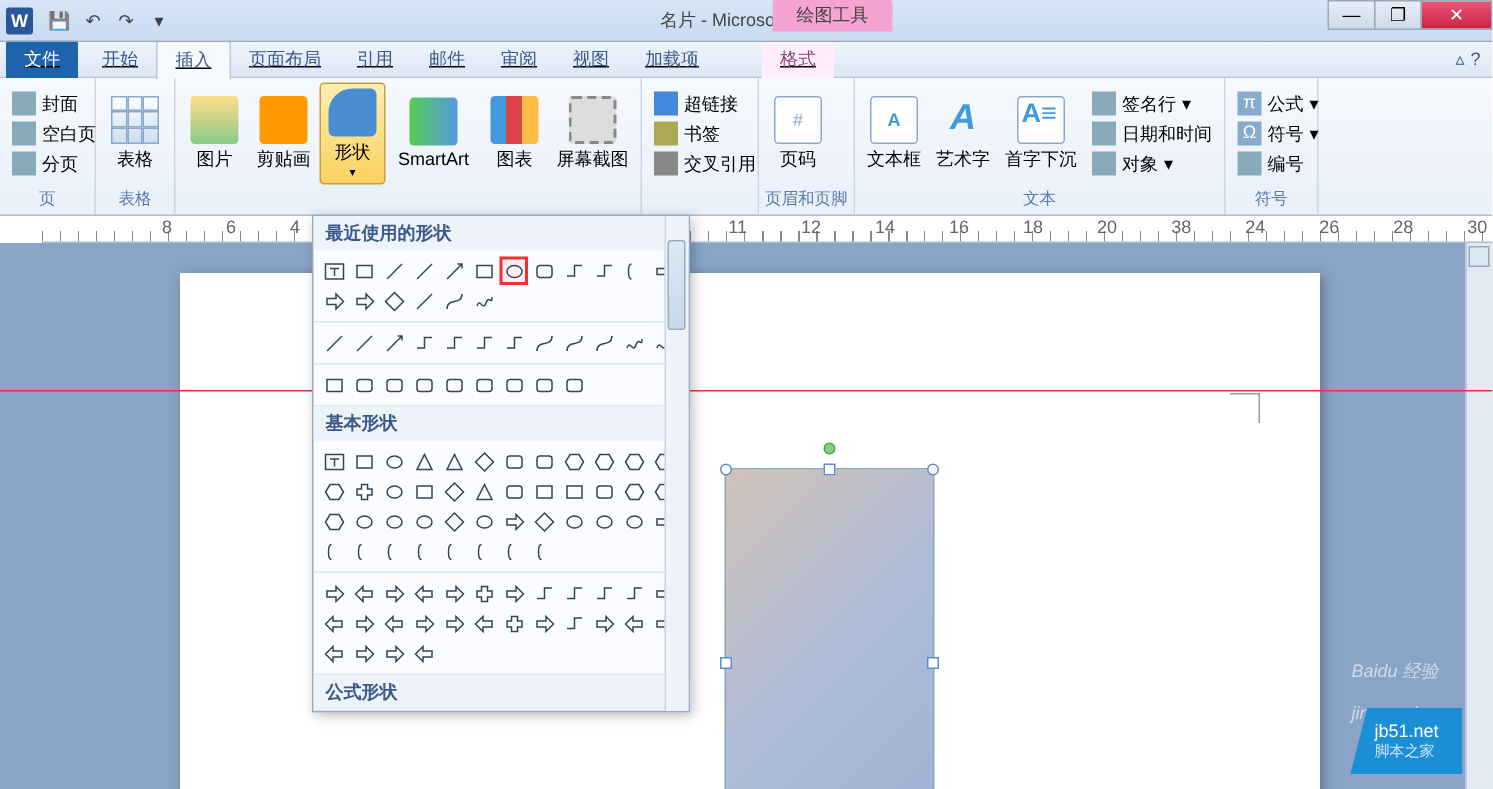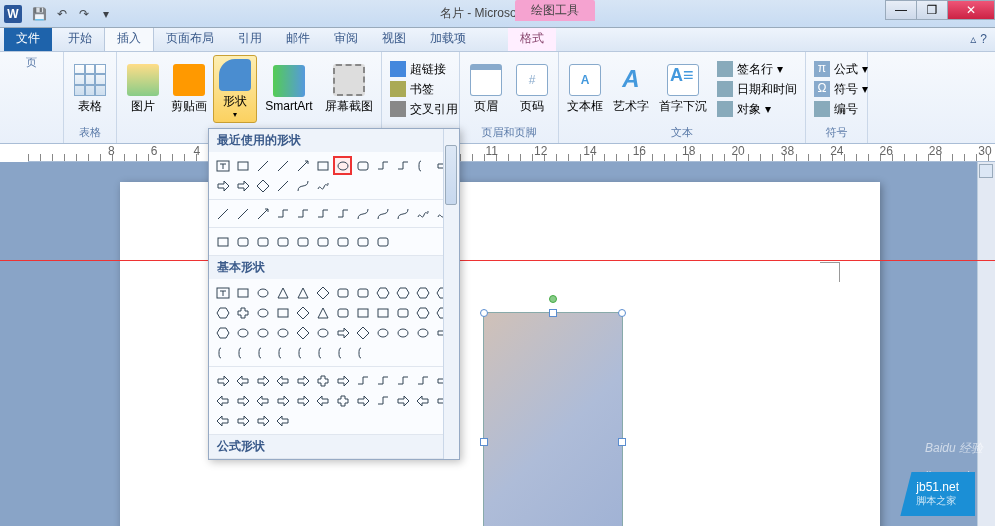--- a/index.html
+++ b/index.html
@@ -6,21 +6,21 @@
 body{background:#fff;overflow:hidden;width:995px;height:526px;position:relative;}
 .titlebar{height:28px;background:linear-gradient(#d7e5f5,#c7dbf2);display:flex;align-items:center;position:relative;border-bottom:1px solid #9ab;}
 .word-icon{width:18px;height:18px;margin:0 4px;background:#2b579a;color:#fff;font-weight:bold;text-align:center;line-height:18px;border-radius:2px;}
 .qat{display:flex;gap:2px;margin-left:4px;}
 .qat-btn{width:20px;height:20px;display:flex;align-items:center;justify-content:center;opacity:.7;}
 .title-text{position:absolute;left:50%;transform:translateX(-50%);color:#444;}
 .context-tab{position:absolute;left:515px;top:0;background:#f5a3d0;padding:2px 16px;color:#444;border-radius:2px 2px 0 0;}
 .win-controls{position:absolute;right:0;top:0;display:flex;}
 .wbtn{width:32px;height:20px;background:linear-gradient(#e8eef7,#cdd9ea);border:1px solid #9ab;display:flex;align-items:center;justify-content:center;margin-left:-1px;}
 .wbtn.close{background:linear-gradient(#e57,#c24);color:#fff;width:48px;}
-.tabs{height:24px;background:linear-gradient(#eef4fc,#dce7f5);display:flex;align-items:flex-end;padding-left:4px;border-bottom:1px solid #b8c8dd;}
+.tabs{height:24px;background:linear-gradient(#eef4fc,#dce7f5);display:flex;align-items:center;padding-left:4px;border-bottom:1px solid #b8c8dd;text-decoration:underline;}
 .tab{padding:4px 12px;color:#3a5a8a;cursor:pointer;}
 .tab.file{background:#1e63ab;color:#fff;border-radius:2px 2px 0 0;margin-right:4px;}
 .tab.active{background:#f6f9fd;border:1px solid #b8c8dd;border-bottom:none;border-radius:2px 2px 0 0;}
 .tab.context{background:#fef;color:#8a4870;}
 .ribbon{height:92px;background:linear-gradient(#f6f9fd,#e9f0fa);border-bottom:1px solid #a9bdd6;display:flex;}
 .rgroup{border-right:1px solid #cad7e8;padding:2px 4px;display:flex;flex-direction:column;justify-content:space-between;}
 .rgroup-body{display:flex;gap:2px;flex:1;align-items:center;}
 .rgroup-label{text-align:center;color:#5a7aa8;font-size:11px;padding:1px 0;}
 .big-btn{display:flex;flex-direction:column;align-items:center;justify-content:center;width:44px;height:68px;border-radius:3px;padding:2px;}
 .big-btn.active{background:linear-gradient(#fdeeb3,#fbd160);border:1px solid #c9a034;}
@@ -36,31 +36,31 @@
 .page{position:absolute;left:120px;top:20px;width:760px;height:520px;background:#fff;box-shadow:2px 2px 8px rgba(0,0,0,.3);}
 .crop-mark{position:absolute;width:20px;height:20px;border-left:1px solid #999;border-bottom:1px solid #999;}
 .shape-on-page{position:absolute;left:363px;top:130px;width:140px;height:260px;background:linear-gradient(135deg,#d0c1b8,#aebcd8,#9db0d4);border:1px solid #8aa;}
 .handle{position:absolute;width:8px;height:8px;background:#fff;border:1px solid #5a8dd0;border-radius:50%;}
 .rot-handle{position:absolute;width:8px;height:8px;background:#8c8;border:1px solid #4a4;border-radius:50%;left:50%;top:-18px;margin-left:-4px;}
 .vr{position:absolute;left:0;top:162px;width:28px;bottom:0;background:#e8eef7;border-right:1px solid #a9bdd6;}
 .scroll-v{position:absolute;right:0;top:162px;width:18px;bottom:0;background:#e3e9f3;border-left:1px solid #bcd;}
 .dd-btn{position:absolute;right:2px;top:164px;width:14px;height:14px;background:#dce7f5;border:1px solid #9ab;}
 .red-line{position:absolute;left:0;right:0;top:260px;height:1px;background:#e33;z-index:50;}
 
-.shapes-menu{position:absolute;left:208px;top:128px;width:252px;background:#fafcff;border:1px solid #97aac4;box-shadow:2px 2px 8px rgba(0,0,0,.25);z-index:100;max-height:384px;overflow:hidden;}
+.shapes-menu{position:absolute;left:208px;top:143px;width:252px;background:#fafcff;border:1px solid #97aac4;box-shadow:2px 2px 8px rgba(0,0,0,.25);z-index:100;max-height:384px;overflow:hidden;}
 .sm-section{border-bottom:1px solid #e0e6ef;}
 .sm-header{background:#eef3fa;padding:3px 8px;color:#3a5a8a;font-weight:bold;}
 .sm-grid{display:flex;flex-wrap:wrap;padding:4px;gap:1px;}
 .sm-item{width:19px;height:19px;display:flex;align-items:center;justify-content:center;border:1px solid transparent;}
 .sm-item.highlight{border:2px solid #e33;background:#fee;}
 .sm-item svg{width:14px;height:14px;}
 .sm-scroll{position:absolute;right:0;top:0;width:16px;height:100%;background:#eef3fa;border-left:1px solid #cad7e8;}
 .sm-thumb{position:absolute;right:2px;top:16px;width:12px;height:60px;background:linear-gradient(#dce7f5,#c7d8ee);border:1px solid #9ab;border-radius:2px;}
 
-.watermark{position:absolute;right:12px;bottom:40px;color:rgba(255,255,255,.6);font-size:24px;font-style:italic;z-index:60;}
+.watermark{position:absolute;right:36px;bottom:40px;color:rgba(255,255,255,.6);font-size:24px;font-style:italic;z-index:60;}
 .wm2{position:absolute;right:20px;bottom:10px;background:#1b8fd6;color:#fff;padding:8px 16px;z-index:60;clip-path:polygon(15% 0,100% 0,100% 100%,0 100%);}
 .wm2 small{display:block;font-size:10px;opacity:.8;}
 
 .sel-ind{position:absolute;left:6px;top:170px;width:14px;height:10px;border:1px solid #8a8;}
 </style>
 </head>
 <body>
 
 <div class="titlebar">
   <div class="word-icon">W</div>
@@ -91,20 +91,36 @@
   <div class="tab">加载项</div>
   <div class="tab context" style="margin-left:30px">格式</div>
 </div>
 <div class="help-area">
   <span>▵</span>
   <span>?</span>
 </div>
 
 <div class="ribbon">
   <div class="rgroup" style="width:64px">
+    <div class="rgroup-body">
+        <div class="small-list">
+      <div class="small-btn">
+            <span class="small-ico"></span>
+            <span>封面</span>
+          </div>
+      <div class="small-btn">
+            <span class="small-ico"></span>
+            <span>空白页</span>
+          </div>
+      <div class="small-btn">
+            <span class="small-ico"></span>
+            <span>分页</span>
+          </div>
+    </div>
+      </div>
     <div class="rgroup-label">页</div>
   </div>
   <div class="rgroup">
     <div class="rgroup-body">
         <div class="big-btn">
           <div class="big-ico" style="background:linear-gradient(#fff,#cde);display:grid;grid-template-columns:1fr 1fr 1fr;grid-template-rows:1fr 1fr 1fr">
             <span style="border:1px solid #8ac"></span>
             <span style="border:1px solid #8ac"></span>
             <span style="border:1px solid #8ac"></span>
             <span style="border:1px solid #8ac"></span>
@@ -130,20 +146,24 @@
           <span>剪贴画</span>
         </div>
       <div class="big-btn active">
           <div class="big-ico" style="background:#4a8dd0;border-radius:50% 4px 4px 4px"></div>
           <span>形状</span>
           <span style="font-size:8px">▾</span>
         </div>
       <div class="big-btn" style="width:60px">
           <div class="big-ico" style="background:linear-gradient(90deg,#5c5,#59d)"></div>
           <span>SmartArt</span>
+        </div>
+      <div class="big-btn">
+          <div class="big-ico" style="background:linear-gradient(90deg,#49d 33%,#d44 33% 66%,#fb4 66%)"></div>
+          <span>图表</span>
         </div>
       <div class="big-btn" style="width:56px">
           <div class="big-ico" style="background:#ddd;border:2px dashed #888"></div>
           <span>屏幕截图</span>
         </div>
     </div>
     <div class="rgroup-label" style="visibility:hidden">插图</div>
   </div>
   <div class="rgroup" style="width:78px">
     <div class="rgroup-body">
@@ -159,24 +179,20 @@
       <div class="small-btn">
             <span class="small-ico" style="background:#888"></span>
             <span>交叉引用</span>
           </div>
     </div>
       </div>
     <div class="rgroup-label" style="visibility:hidden">链接</div>
   </div>
   <div class="rgroup">
     <div class="rgroup-body">
-      <div class="big-btn">
-          <div class="big-ico" style="background:#fff;border:1px solid #8ac;border-top:6px solid #8ac"></div>
-          <span>页眉</span>
-        </div>
       <div class="big-btn">
           <div class="big-ico" style="background:#fff;border:1px solid #8ac;color:#8ac;text-align:center;line-height:30px">#</div>
           <span>页码</span>
         </div>
     </div>
     <div class="rgroup-label">页眉和页脚</div>
   </div>
   <div class="rgroup">
     <div class="rgroup-body">
       <div class="big-btn">

